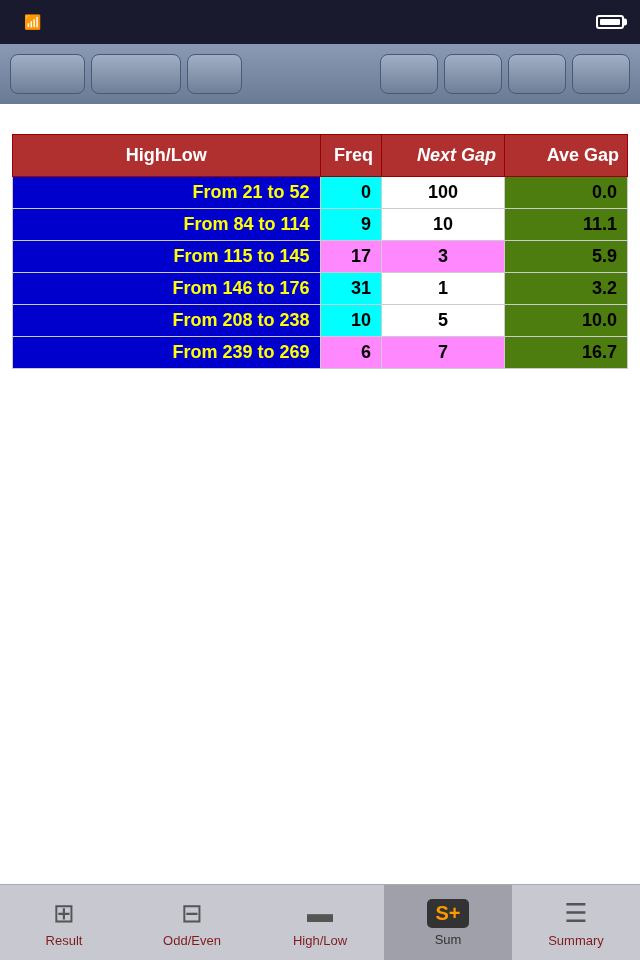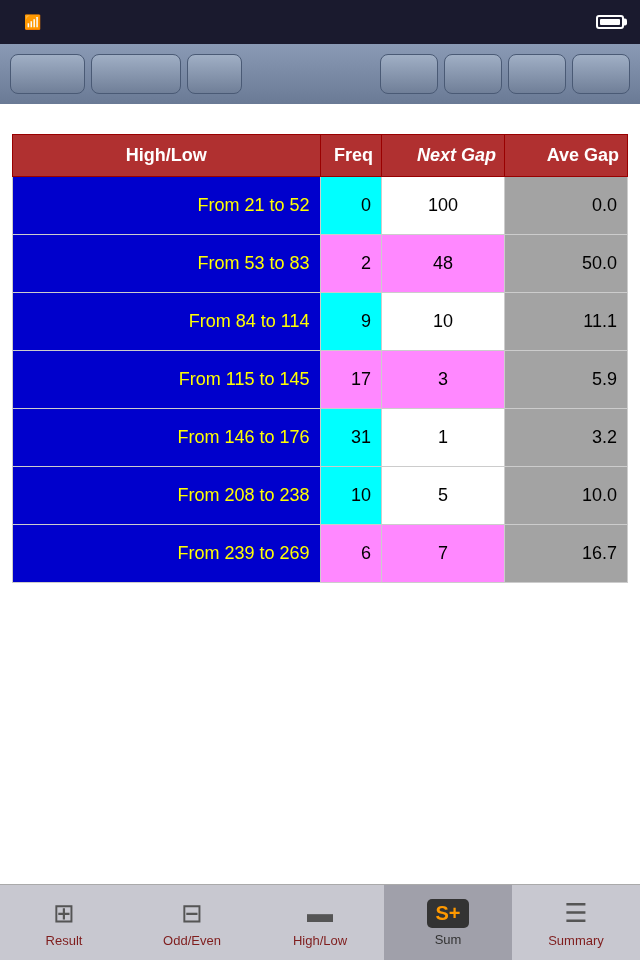--- a/index.html
+++ b/index.html
@@ -104,35 +104,35 @@
     }
     .data-table th.col-highlow {
       text-align: center;
       width: 300px;
     }
     .data-table th.col-freq { width: 60px; }
     .data-table th.col-nextgap { width: 120px; font-style: italic; }
     .data-table th.col-avegap { width: 120px; }
 
     .data-table td {
-      padding: 18px 10px;
+      padding: 5px 10px;
       border: 1px solid #ccc;
       font-size: 18px;
-      font-weight: 400;
+      font-weight: 700;
     }
     .td-label {
       background: #0000cc;
       color: yellow;
       text-align: right;
     }
     .td-freq-cyan { background: #00ffff; color: #000; text-align: right; }
     .td-freq-pink { background: #ff88ff; color: #000; text-align: right; }
     .td-nextgap-pink { background: #ff88ff; color: #000; text-align: center; }
     .td-nextgap-white { background: #ffffff; color: #000; text-align: center; }
-    .td-avegap { background: #a3a3a3; color: #000; text-align: right; }
+    .td-avegap { background: #4d7c0f; color: #000; text-align: right; }
 
     
     .tab-bar {
       width: 640px;
       height: 76px;
       background: #c8c8d0;
       border-top: 1px solid #aaa;
       display: flex;
       align-items: center;
       justify-content: space-around;
@@ -208,26 +208,20 @@
       </tr>
     </thead>
     <tbody id="table-body">
     <tr>
       <td class="td-label">From 21 to 52</td>
       <td class="td-freq-cyan">0</td>
       <td class="td-nextgap-white">100</td>
       <td class="td-avegap">0.0</td>
     </tr>
         <tr>
-      <td class="td-label">From 53 to 83</td>
-      <td class="td-freq-pink">2</td>
-      <td class="td-nextgap-pink">48</td>
-      <td class="td-avegap">50.0</td>
-    </tr>
-        <tr>
       <td class="td-label">From 84 to 114</td>
       <td class="td-freq-cyan">9</td>
       <td class="td-nextgap-white">10</td>
       <td class="td-avegap">11.1</td>
     </tr>
         <tr>
       <td class="td-label">From 115 to 145</td>
       <td class="td-freq-pink">17</td>
       <td class="td-nextgap-pink">3</td>
       <td class="td-avegap">5.9</td>

